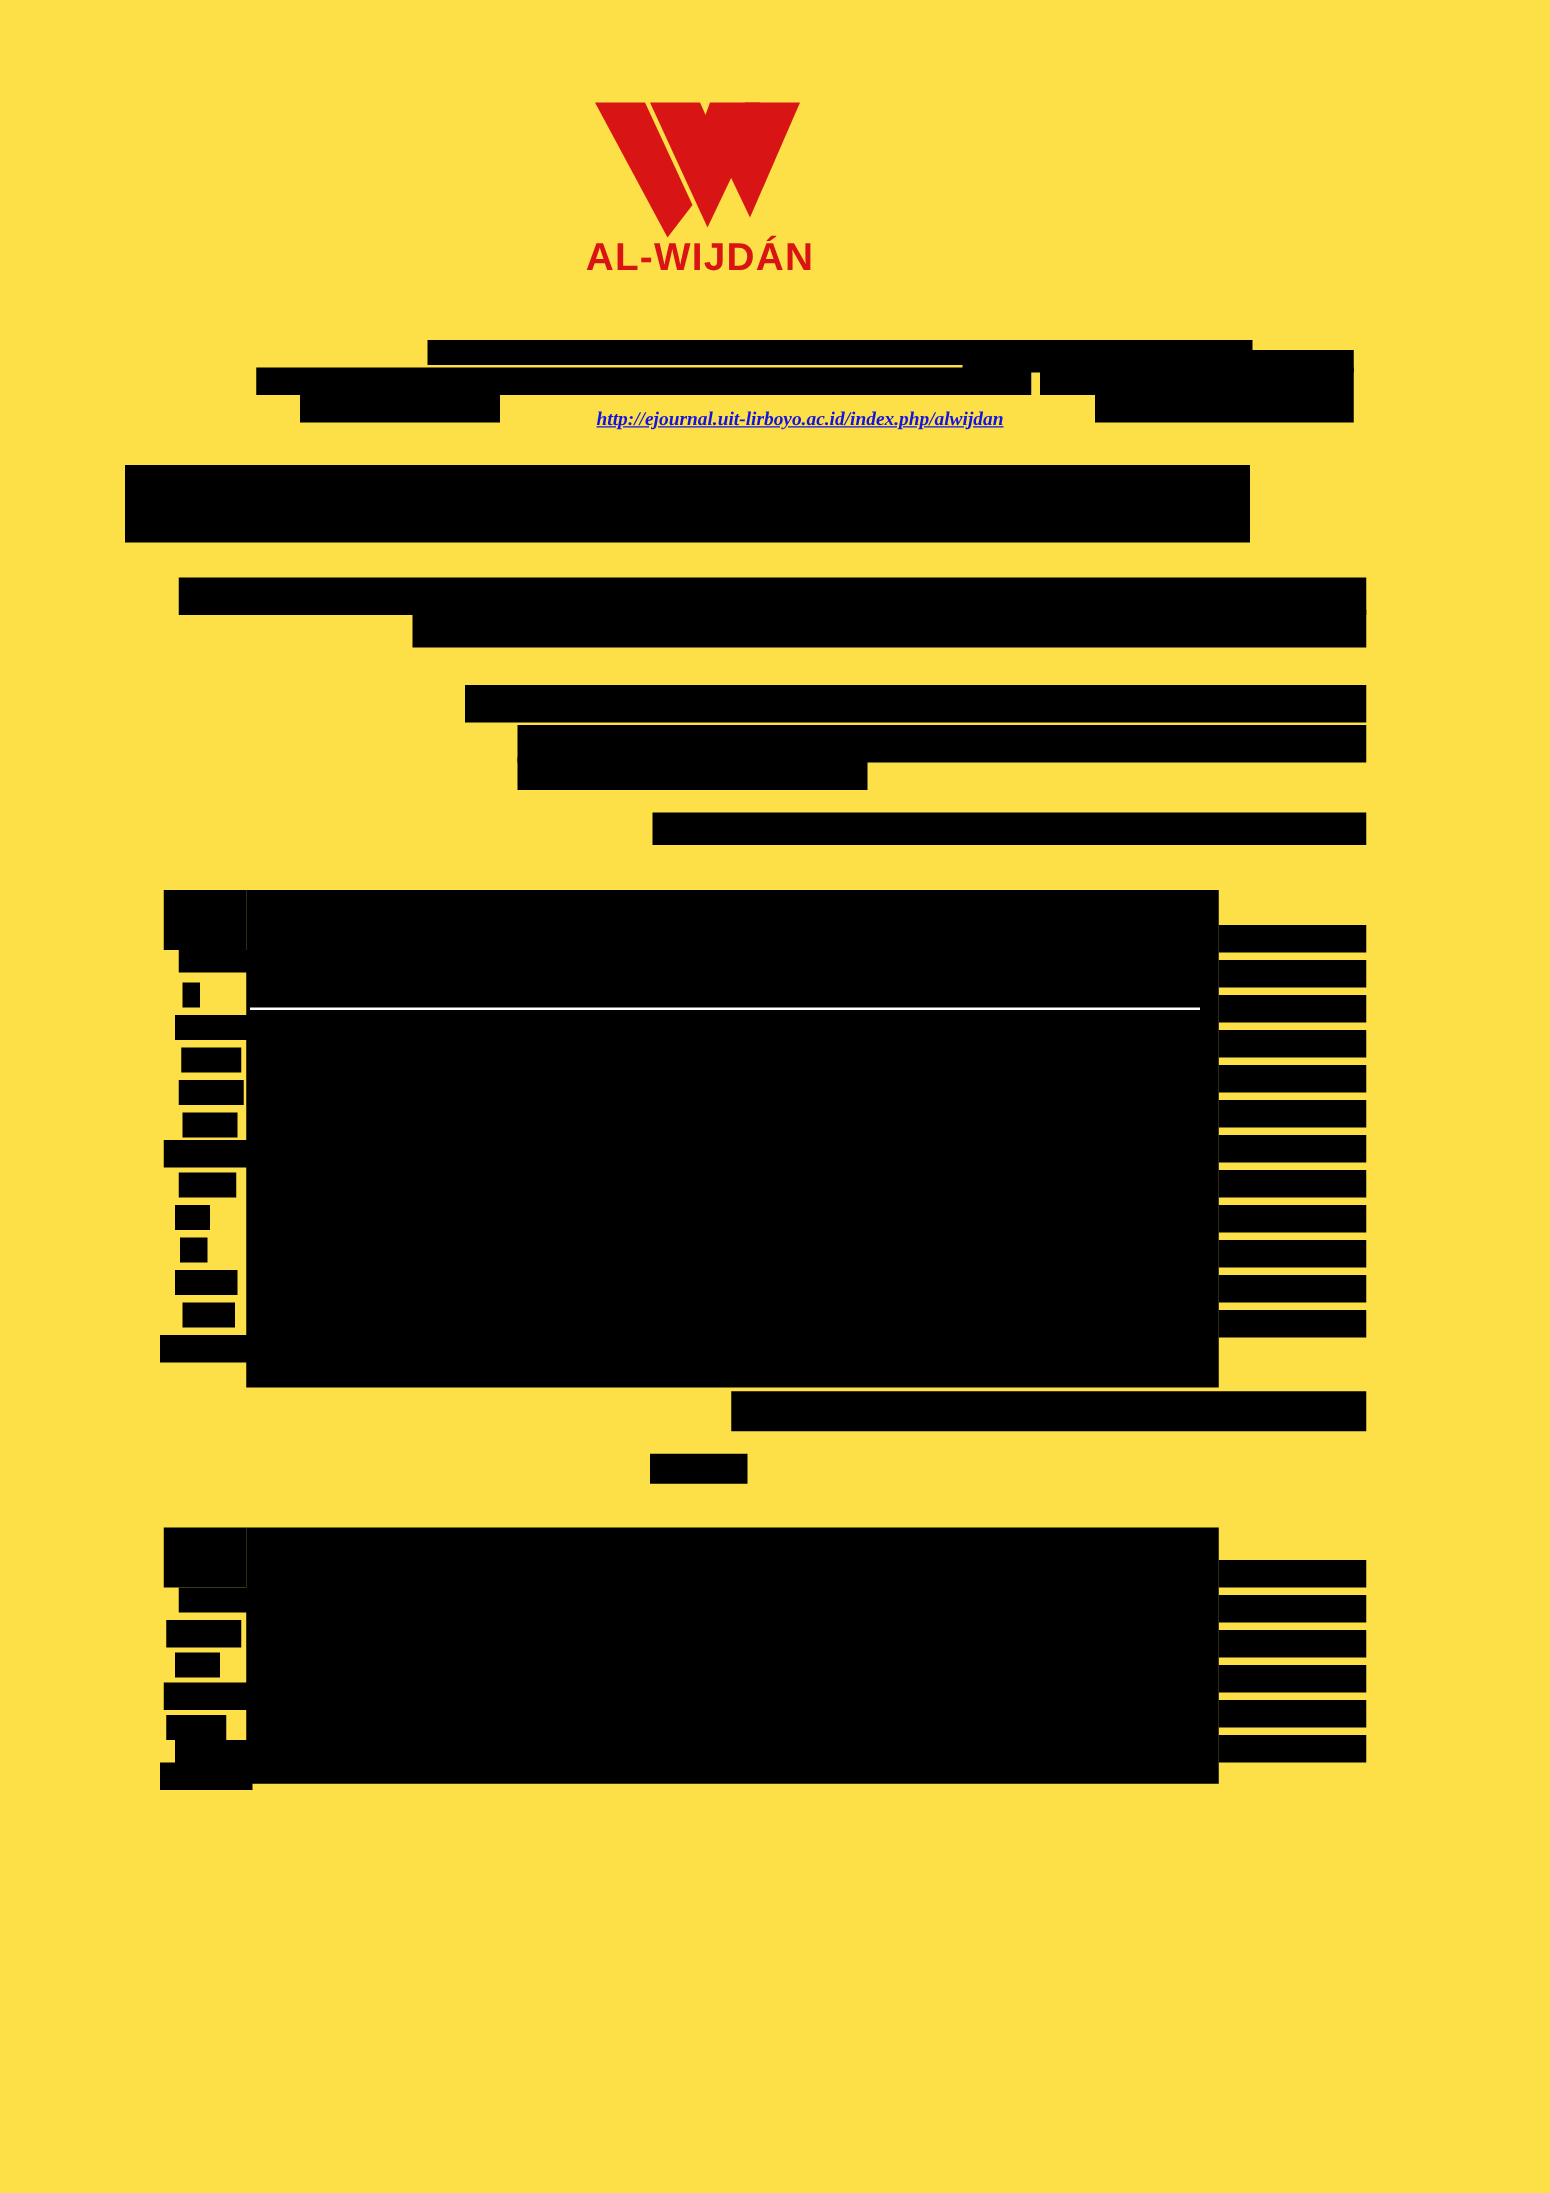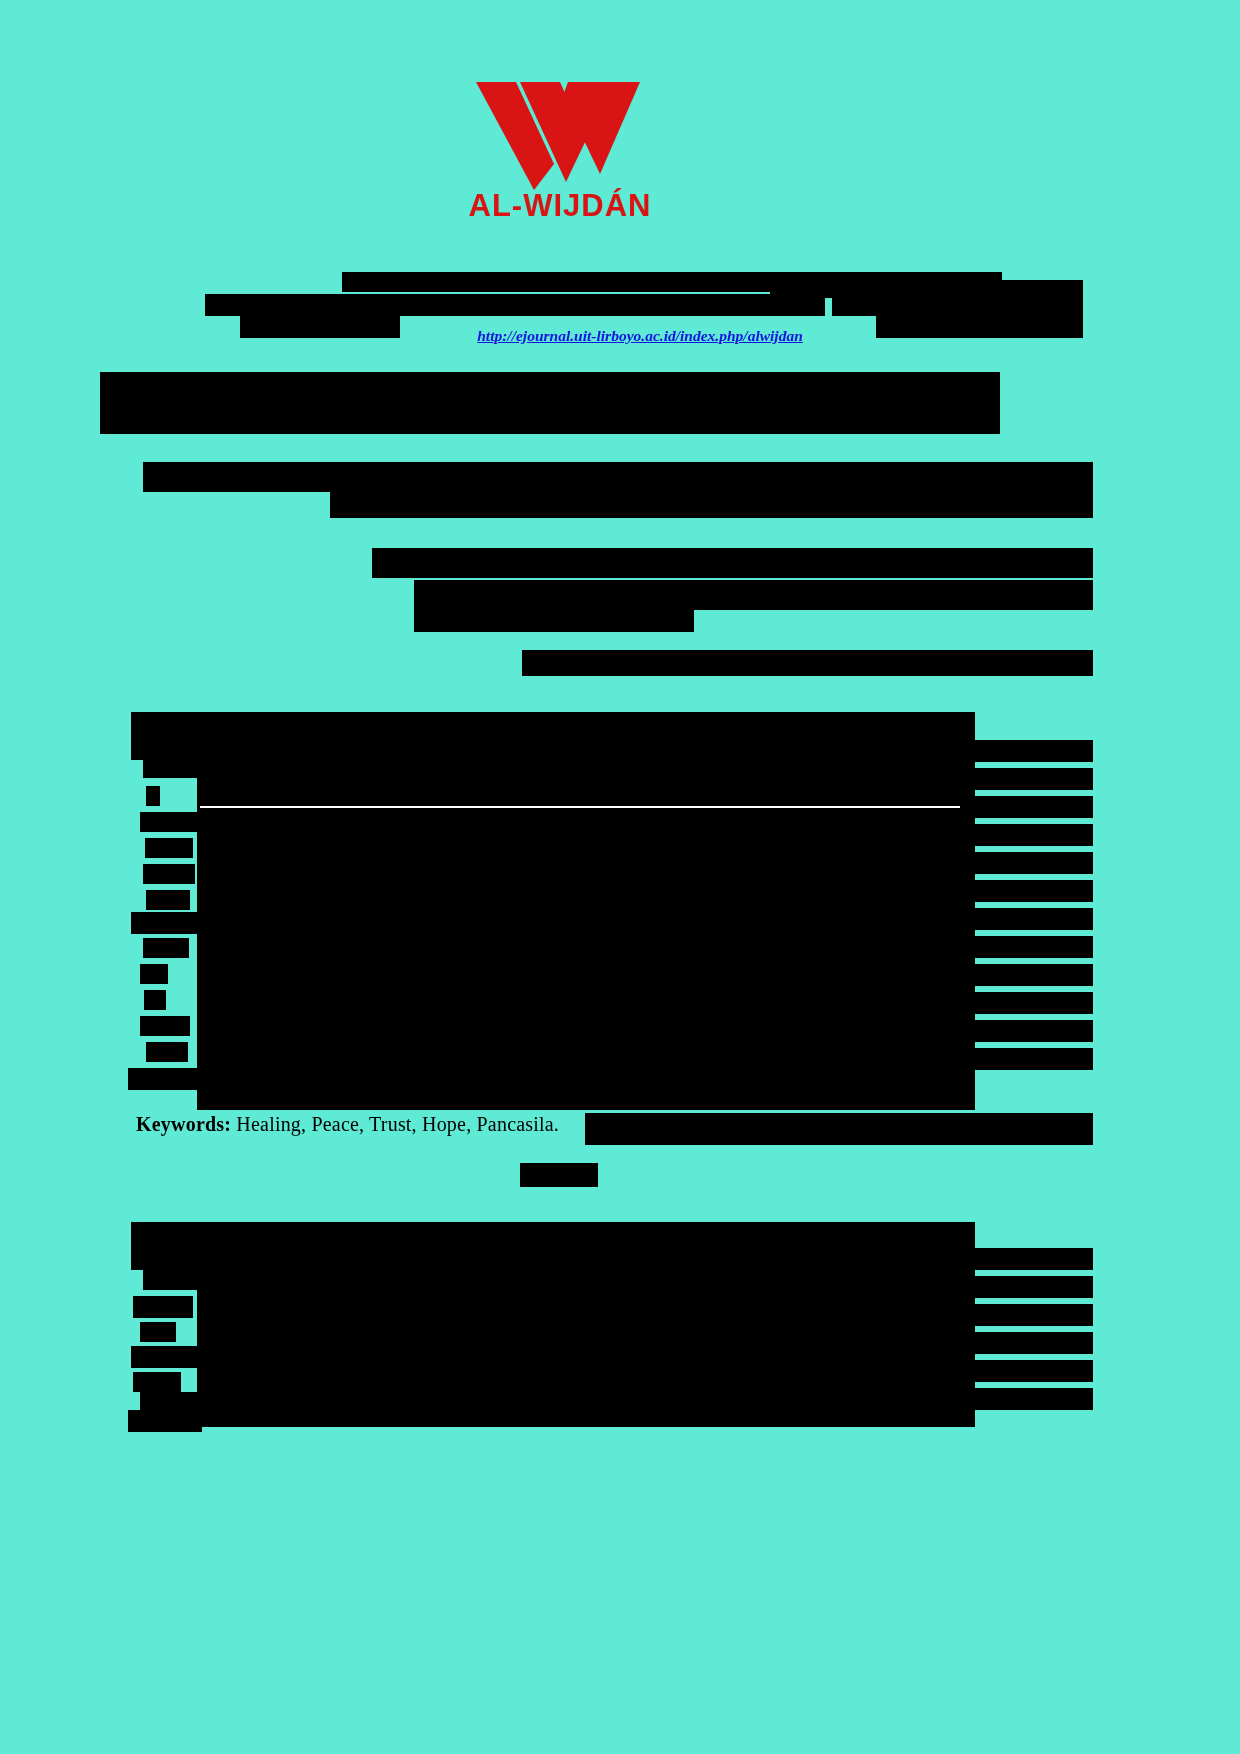--- a/index.html
+++ b/index.html
@@ -15,21 +15,21 @@
     color: #000000;
     overflow: hidden;
   }
 
   .page {
     position: absolute;
     left: 0;
     top: 0;
     width: 1240px;
     height: 1754px;
-    background: #5eead4;
+    background: #fde047;
   }
 
   
   .logo-wrap {
     position: absolute;
     left: 430px;
     top: 78px;
     width: 260px;
     height: 160px;
   }
@@ -152,24 +152,20 @@
   <div class="bar" style="left:975px; top:880px; width:118px; height:22px;"></div>
   <div class="bar" style="left:975px; top:908px; width:118px; height:22px;"></div>
   <div class="bar" style="left:975px; top:936px; width:118px; height:22px;"></div>
   <div class="bar" style="left:975px; top:964px; width:118px; height:22px;"></div>
   <div class="bar" style="left:975px; top:992px; width:118px; height:22px;"></div>
   <div class="bar" style="left:975px; top:1020px; width:118px; height:22px;"></div>
   <div class="bar" style="left:975px; top:1048px; width:118px; height:22px;"></div>
 
   <div class="bar" style="left:200px; top:806px; width:760px; height:2px; background:#ffffff;"></div>
 
-  <div class="keywords">
-    <span class="kw-label">Keywords:</span>
-    <span class="kw-text">Healing, Peace, Trust, Hope, Pancasila.</span>
-  </div>
   <div class="bar" style="left:585px; top:1113px; width:508px; height:32px;"></div>
 
   <div class="bar" style="left:520px; top:1163px; width:78px; height:24px;"></div>
 
   <div class="bar" style="left:197px; top:1222px; width:778px; height:205px;"></div>
   <div class="bar" style="left:131px; top:1222px; width:66px; height:48px;"></div>
   <div class="bar" style="left:143px; top:1270px; width:64px; height:20px;"></div>
   <div class="bar" style="left:133px; top:1296px; width:60px; height:22px;"></div>
   <div class="bar" style="left:140px; top:1322px; width:36px; height:20px;"></div>
   <div class="bar" style="left:131px; top:1346px; width:70px; height:22px;"></div>

